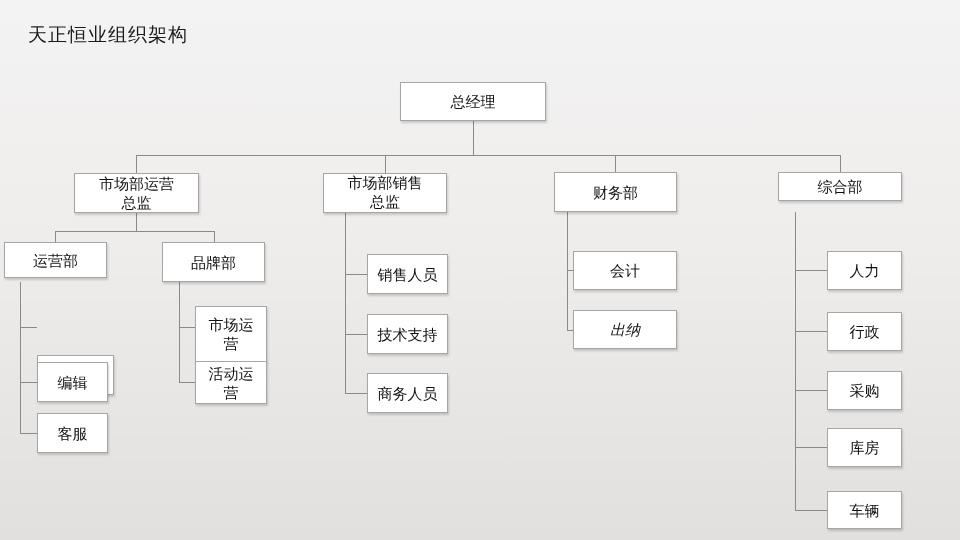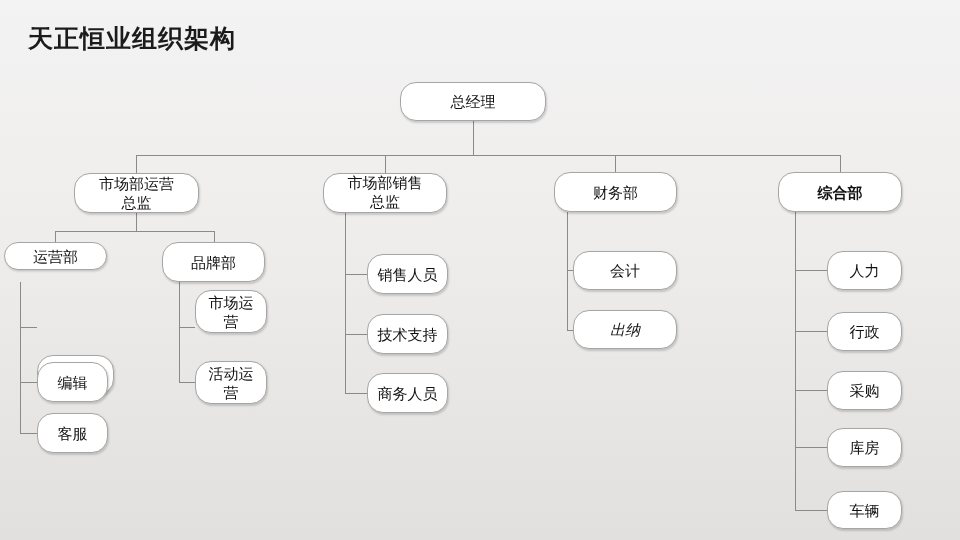--- a/index.html
+++ b/index.html
@@ -10,29 +10,29 @@
   html, body { margin: 0; padding: 0; }
   body {
     width: 960px; height: 540px;
     overflow: hidden;
     font-family: "Liberation Sans", sans-serif;
     background: linear-gradient(180deg, #f4f3f3 0%, #eeedec 45%, #e1e0df 100%);
   }
   .stage { position: relative; width: 960px; height: 540px; }
   .slide-title {
     position: absolute; left: 28px; top: 22px;
-    font-size: 25px; font-weight: bold; color: #1b1b1b;
+    font-size: 19px; font-weight: normal; color: #1b1b1b;
     letter-spacing: 1px; white-space: nowrap;
   }
   .chart-layer { position: absolute; left: 0; top: 0; width: 960px; height: 540px; }
   .node {
     position: absolute; box-sizing: border-box;
     background: #ffffff;
     border: 1px solid var(--node-border);
-    border-radius: 16px;
+    border-radius: 0;
     display: flex; align-items: center; justify-content: center;
     text-align: center;
     font-size: 15px; line-height: 19px; color: var(--text-color);
     white-space: pre-line;
     box-shadow: 1px 1.5px 2px rgba(0,0,0,0.16);
   }
   .connector { position: absolute; background: var(--line-color); }
 </style>
 </head>
 <body>
@@ -66,37 +66,37 @@
       <div class="connector" style="left: 567px; top: 330px; width: 6px; height: 1px;"></div>
       <div class="connector" style="left: 795px; top: 212px; width: 1px; height: 298px;"></div>
       <div class="connector" style="left: 795px; top: 270px; width: 32px; height: 1px;"></div>
       <div class="connector" style="left: 795px; top: 331px; width: 32px; height: 1px;"></div>
       <div class="connector" style="left: 795px; top: 390px; width: 32px; height: 1px;"></div>
       <div class="connector" style="left: 795px; top: 447px; width: 32px; height: 1px;"></div>
       <div class="connector" style="left: 795px; top: 510px; width: 32px; height: 1px;"></div>
       <div class="node" style="left: 400px; top: 82px; width: 146px; height: 39px;">总经理</div>
       <div class="node" style="left: 74px; top: 173px; width: 125px; height: 40px;">市场部运营
 总监</div>
-      <div class="node" style="left: 4px; top: 242px; width: 103px; height: 28px; text-align: right;">运营部</div>
+      <div class="node" style="left: 4px; top: 242px; width: 103px; height: 36px; text-align: right;">运营部</div>
       <div class="node" style="left: 37px; top: 307px; width: 77px; height: 40px; margin-top: 48px;">推广</div>
       <div class="node" style="left: 37px; top: 362px; width: 71px; height: 40px;">编辑</div>
       <div class="node" style="left: 37px; top: 413px; width: 71px; height: 40px;">客服</div>
       <div class="node" style="left: 162px; top: 242px; width: 103px; height: 40px;">品牌部</div>
-      <div class="node" style="left: 195px; top: 290px; width: 72px; height: 43px;">市场运
+      <div class="node" style="left: 195px; top: 306px; width: 72px; height: 56px;">市场运
 营</div>
       <div class="node" style="left: 195px; top: 361px; width: 72px; height: 43px;">活动运
 营</div>
       <div class="node" style="left: 323px; top: 173px; width: 124px; height: 40px; font-family: Liberation Serif, serif;">市场部销售
 总监</div>
       <div class="node" style="left: 367px; top: 254px; width: 81px; height: 40px;">销售人员</div>
       <div class="node" style="left: 367px; top: 314px; width: 81px; height: 40px;">技术支持</div>
       <div class="node" style="left: 367px; top: 373px; width: 81px; height: 40px;">商务人员</div>
       <div class="node" style="left: 554px; top: 172px; width: 123px; height: 40px;">财务部</div>
       <div class="node" style="left: 573px; top: 251px; width: 104px; height: 39px;">会计</div>
       <div class="node" style="left: 573px; top: 310px; width: 104px; height: 39px; font-style: italic;">出纳</div>
-      <div class="node" style="left: 778px; top: 172px; width: 124px; height: 40px; font-weight: bold;">综合部</div>
+      <div class="node" style="left: 778px; top: 172px; width: 124px; height: 29px;">综合部</div>
       <div class="node" style="left: 827px; top: 251px; width: 75px; height: 39px;">人力</div>
       <div class="node" style="left: 827px; top: 312px; width: 75px; height: 39px;">行政</div>
       <div class="node" style="left: 827px; top: 371px; width: 75px; height: 39px;">采购</div>
       <div class="node" style="left: 827px; top: 428px; width: 75px; height: 39px;">库房</div>
       <div class="node" style="left: 827px; top: 491px; width: 75px; height: 38px;">车辆</div>
     </div>
 </div>
 
 </body></html>

